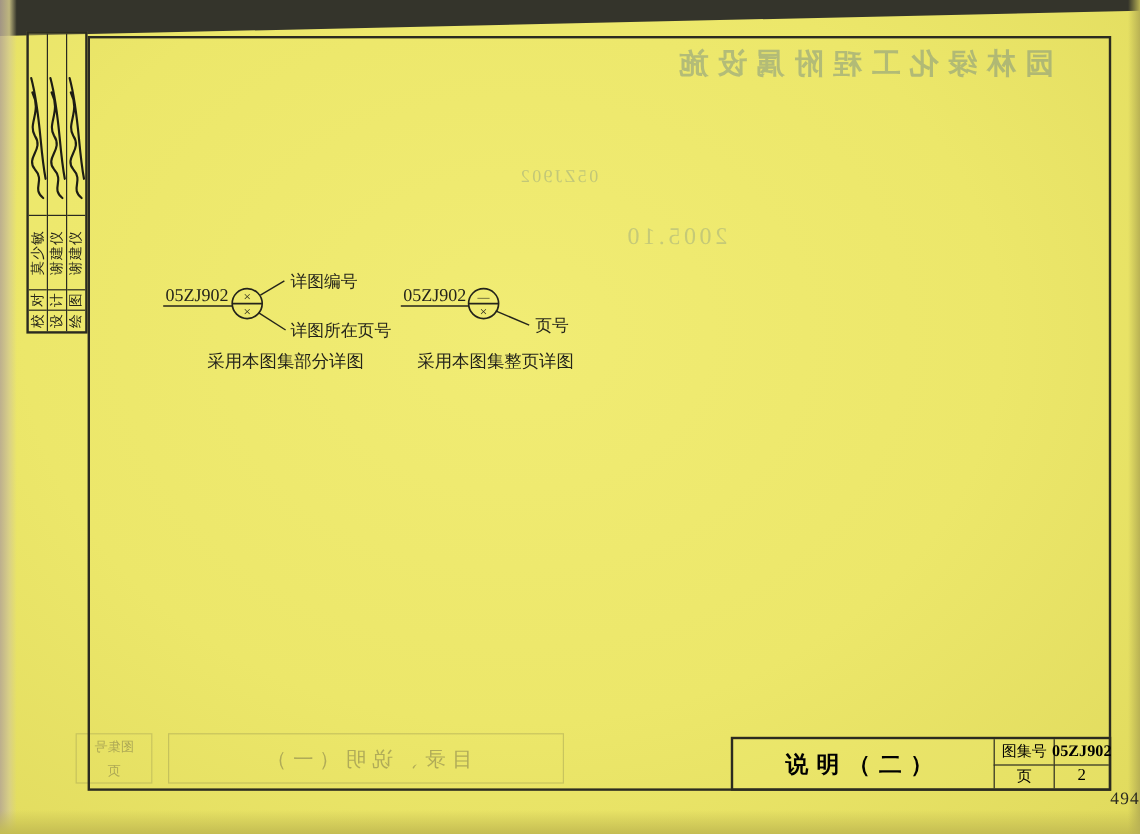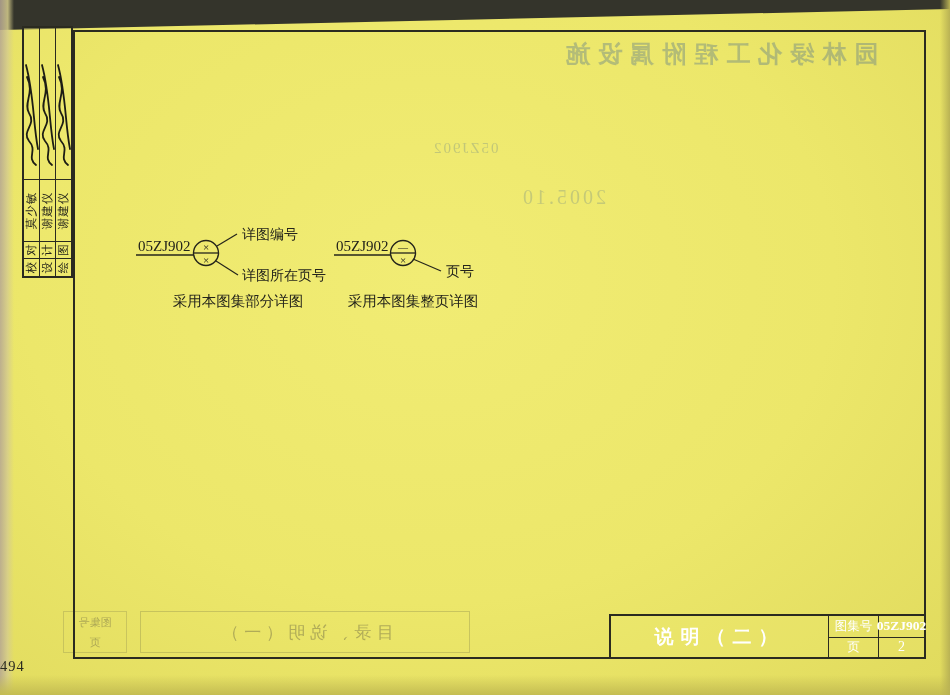--- a/index.html
+++ b/index.html
@@ -60,32 +60,32 @@
   .sc-l{width:17px;}
   .sc-l + .sc-l{border-left:1px solid #2a2a20;}
   .sc-name{width:62px;border-left:1px solid #2a2a20;letter-spacing:1px;}
   .sc-sig{flex:1;border-left:1px solid #2a2a20;overflow:visible;}
   .sc-sig svg{overflow:visible;}
   
   #title-block{
     position:absolute;left:609px;top:614px;width:317px;height:45px;
     border:2px solid #2b2b20;box-sizing:border-box;
     display:grid;grid-template-columns:1fr 50px 46px;grid-template-rows:1fr 1fr;
-    background:rgba(240,235,115,.25);color:#ffffff;
+    background:rgba(240,235,115,.25);color:#000000;
   }
   .tb-title{grid-row:1 / span 2;display:flex;align-items:center;justify-content:center;
     font-size:19px;font-weight:bold;letter-spacing:7px;}
   .tb-cell{display:flex;align-items:center;justify-content:center;
     border-left:1.5px solid #2b2b20;box-sizing:border-box;font-size:12.5px;}
   .tb-row2{border-top:1.5px solid #2b2b20;}
   .tb-atlas-val{font-weight:bold;font-size:13.5px;letter-spacing:0;}
   .tb-page-val{font-size:14px;}
   
   #page-number{
-    position:absolute;left:0;top:658px;width:950px;text-align:left;
+    position:absolute;left:0;top:658px;width:950px;text-align:right;
     font-size:14.5px;color:#2a2a20;letter-spacing:1px;
   }
   
   .ghost{position:absolute;transform:scaleX(-1);filter:blur(.6px);pointer-events:none;}
   #ghost-top{
     left:542px;top:32px;width:336px;height:44px;line-height:44px;
     font-size:24px;font-weight:bold;letter-spacing:8px;
     color:rgba(85,115,140,.38);
   }
   #ghost-bottom-box{

